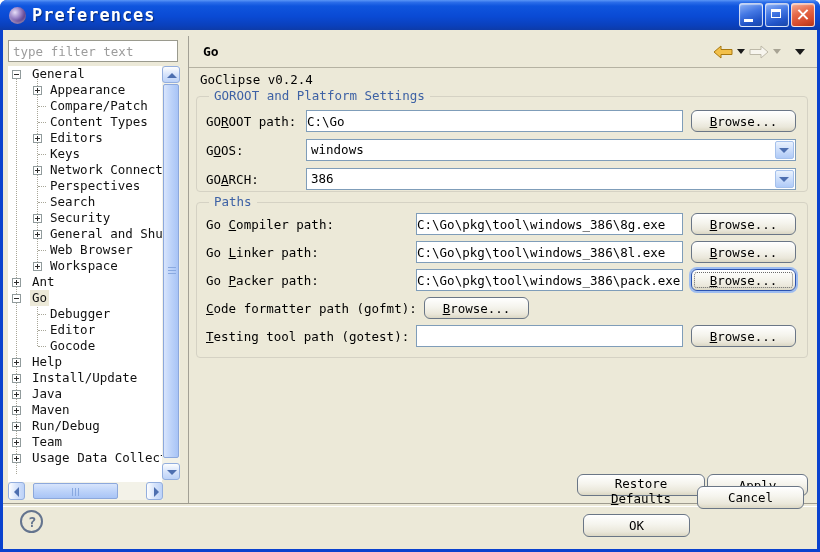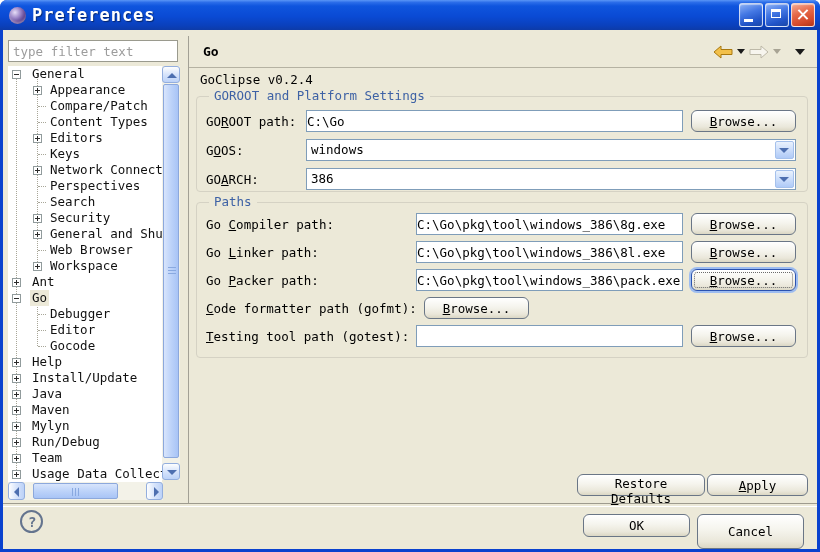--- a/index.html
+++ b/index.html
@@ -99,21 +99,21 @@
     background:linear-gradient(180deg,#EAF2FD 0%,#CCDEFB 50%,#AFCAF7 100%);}
   .combo .drop .tri.down{left:3px;top:6px;}
   
   #restore{position:absolute;left:574px;top:444px;width:128px;height:22px;}
   #apply{position:absolute;left:704px;top:444px;width:101px;height:22px;}
   .groove{position:absolute;left:0;right:0;top:473px;height:2px;border-top:1px solid #9E9B8E;border-bottom:1px solid #FFFFFF;}
   .helpbtn{position:absolute;left:17px;top:480px;width:23px;height:23px;border-radius:50%;
     border:2px solid #64748E;color:#64748E;box-sizing:border-box;text-align:center;
     font:bold 14px/19px "DejaVu Sans Mono",monospace;background:transparent;}
   #okbtn{position:absolute;left:580px;top:484px;width:107px;height:23px;}
-  #cancelbtn{position:absolute;left:694px;top:484px;width:107px;height:35px;}
+  #cancelbtn{position:absolute;left:694px;top:456px;width:107px;height:23px;}
 </style>
 </head>
 <body>
 
 <div class="window">
   <div class="titlebar">
     <div class="app-icon"></div>
     <div class="title-text">Preferences</div>
     <div class="winbtns">
       <div class="wbtn blue">
@@ -150,21 +150,20 @@
           <div class="tree-row lv1"><span class="toggle plus"></span><span class="tlabel">Workspace</span></div>
           <div class="tree-row lv0"><span class="toggle plus"></span><span class="tlabel">Ant</span></div>
           <div class="tree-row lv0"><span class="toggle minus"></span><span class="tlabel sel">Go</span></div>
           <div class="tree-row lv1"><span class="stub"></span><span class="tlabel">Debugger</span></div>
           <div class="tree-row lv1"><span class="stub"></span><span class="tlabel">Editor</span></div>
           <div class="tree-row lv1"><span class="stub"></span><span class="tlabel">Gocode</span></div>
           <div class="tree-row lv0"><span class="toggle plus"></span><span class="tlabel">Help</span></div>
           <div class="tree-row lv0"><span class="toggle plus"></span><span class="tlabel">Install/Update</span></div>
           <div class="tree-row lv0"><span class="toggle plus"></span><span class="tlabel">Java</span></div>
           <div class="tree-row lv0"><span class="toggle plus"></span><span class="tlabel">Maven</span></div>
-          <div class="tree-row lv0"><span class="toggle plus"></span><span class="tlabel">Mylyn</span></div>
           <div class="tree-row lv0"><span class="toggle plus"></span><span class="tlabel">Run/Debug</span></div>
           <div class="tree-row lv0"><span class="toggle plus"></span><span class="tlabel">Team</span></div>
           <div class="tree-row lv0"><span class="toggle plus"></span><span class="tlabel">Usage Data Collect</span></div>
         </div>
     </div>
 
     <div class="vscroll">
       <div class="sbtn" id="vs-up">
           <span class="tri up"></span>
         </div>

